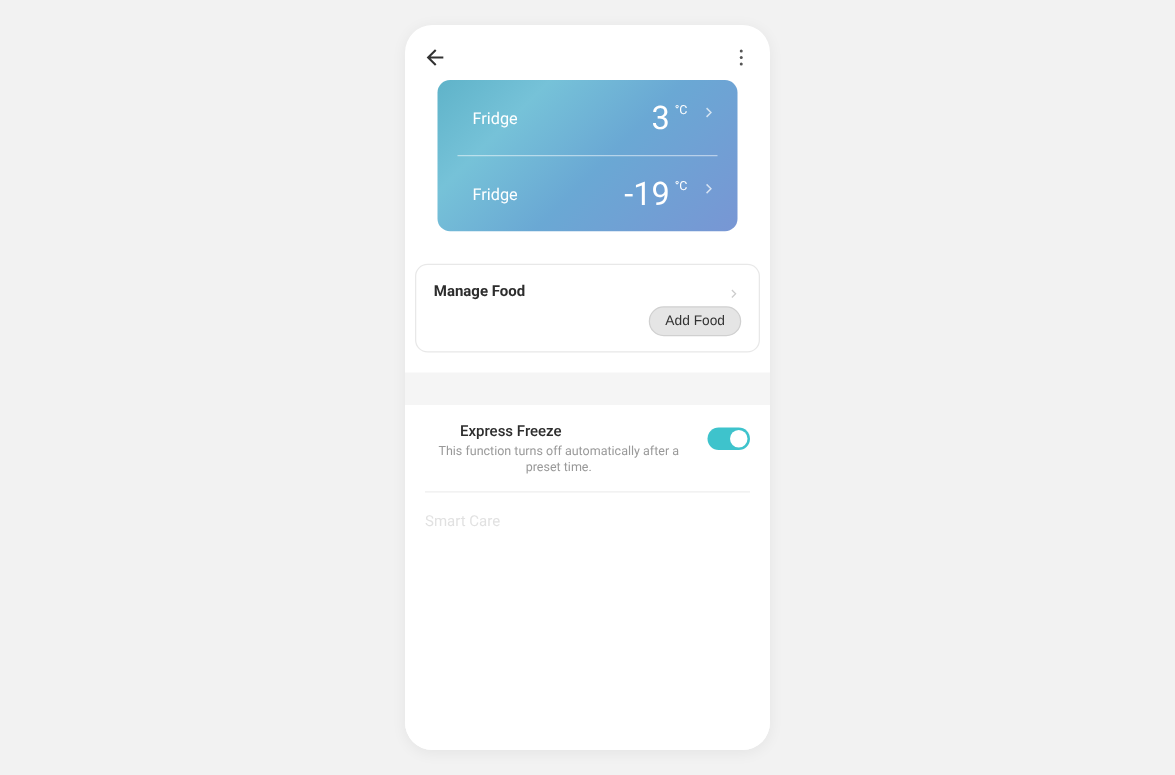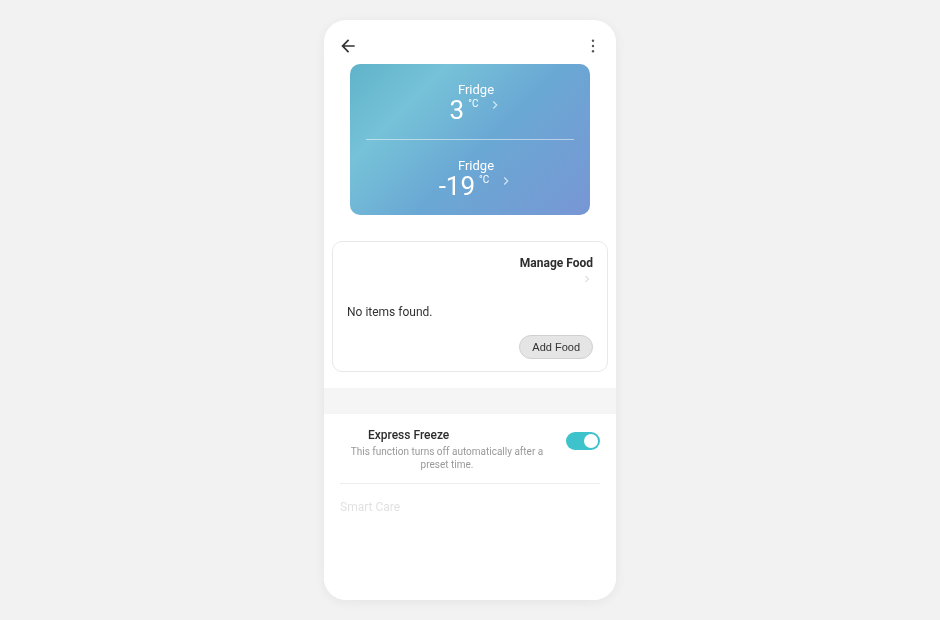--- a/index.html
+++ b/index.html
@@ -53,21 +53,20 @@
       background: linear-gradient(135deg, #5fb3c9 0%, #76c2d8 25%, #6aa8d4 55%, #7896d4 100%);
       padding: 0;
       overflow: hidden;
     }
     .temp-row {
       display: flex;
       align-items: center;
       justify-content: space-between;
       padding: 18px 16px 16px 28px;
       cursor: pointer;
-      flex-direction: column;
     }
     .temp-label {
       color: #ffffff;
       font-size: 13px;
       font-weight: 400;
     }
     .temp-value-wrap {
       display: flex;
       align-items: flex-start;
       gap: 4px;
@@ -96,23 +95,22 @@
     }
     .manage-card {
       margin: 26px 8px 0 8px;
       border: 1px solid #e8e8e8;
       border-radius: 10px;
       padding: 14px 14px 12px 14px;
     }
     .manage-header {
       display: flex;
       justify-content: space-between;
-      align-items: flex-end;
-      cursor: pointer;
-      flex-direction: column;
+      align-items: flex-start;
+      cursor: pointer;
     }
     .manage-title {
       font-size: 12px;
       font-weight: 700;
       color: #2d2d2d;
     }
     .manage-chevron {
       color: #cccccc;
     }
     .manage-empty {
@@ -257,21 +255,20 @@
 
   <div class="manage-card">
     <div class="manage-header">
       <span class="manage-title">Manage Food</span>
       <span class="manage-chevron">
         <svg viewBox="0 0 24 24" width="12" height="12">
             <path d="M9 6l6 6-6 6" stroke="#cccccc" stroke-width="2" fill="none"></path>
           </svg>
       </span>
     </div>
-    <div class="manage-empty">No items found.</div>
     <div class="add-food-row">
       <button class="add-food-btn">Add Food</button>
     </div>
   </div>
 
   <div class="section-gap"></div>
 
   <div class="settings-section">
     <div class="setting-row">
       <div class="setting-text">

